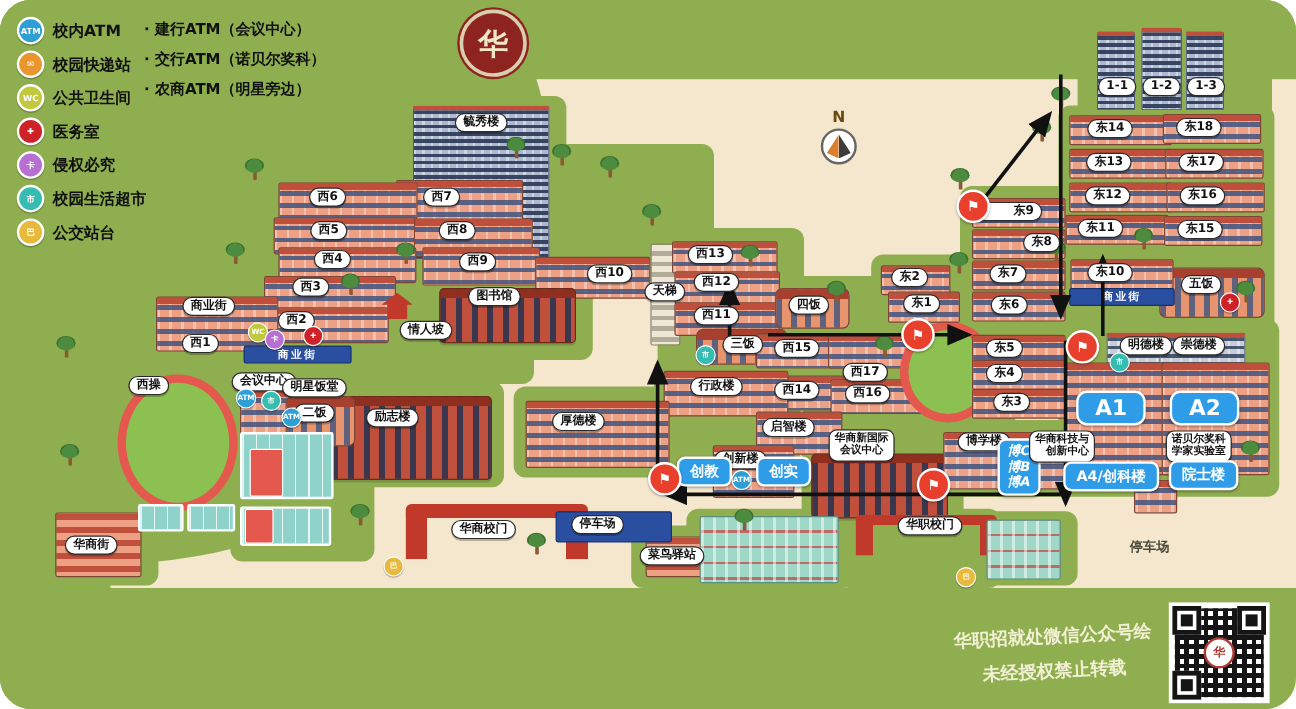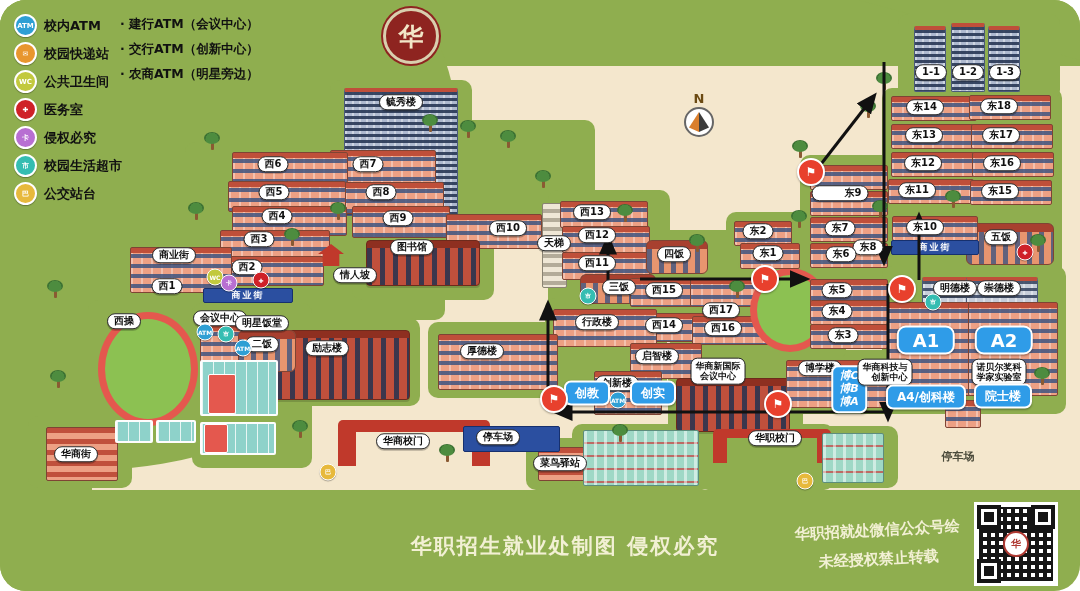--- a/index.html
+++ b/index.html
@@ -292,23 +292,23 @@
         </div>
         <div class="pill-blue" style="left: 926px; top: 397px;">A4/创科楼</div>
         <div class="pill-blue" style="left: 1003px; top: 396px;">院士楼</div>
         <div class="blk dorm" style="left: 945px; top: 400px; width: 36px; height: 28px;"></div>
         <div class="blk track" style="left: 750px; top: 268px; width: 80px; height: 84px;"></div>
         <div class="blk dorm" style="left: 734px; top: 221px; width: 58px; height: 25px;"></div>
         <div class="pill" style="left: 758px; top: 231px;">东2</div>
         <div class="blk dorm" style="left: 740px; top: 243px; width: 60px; height: 26px;"></div>
         <div class="pill" style="left: 768px; top: 253px;">东1</div>
         <div class="blk dorm" style="left: 810px; top: 165px; width: 78px; height: 25px;"></div>
-        <div class="pill" style="left: 840px; top: 193px; padding-left: 32px;">东9</div>
+        <div class="pill" style="left: 840px; top: 176px; padding-left: 32px;">东9</div>
         <div class="blk dorm" style="left: 810px; top: 191px; width: 78px; height: 25px;"></div>
-        <div class="pill" style="left: 868px; top: 202px; margin-top: 45px;">东8</div>
+        <div class="pill" style="left: 868px; top: 202px;">东8</div>
         <div class="blk dorm" style="left: 810px; top: 217px; width: 78px; height: 25px;"></div>
         <div class="pill" style="left: 840px; top: 228px;">东7</div>
         <div class="blk dorm" style="left: 810px; top: 243px; width: 78px; height: 25px;"></div>
         <div class="pill" style="left: 841px; top: 254px;">东6</div>
         <div class="blk dorm" style="left: 810px; top: 279px; width: 78px; height: 25px;"></div>
         <div class="pill" style="left: 837px; top: 290px;">东5</div>
         <div class="blk dorm" style="left: 810px; top: 300px; width: 78px; height: 25px;"></div>
         <div class="pill" style="left: 837px; top: 311px;">东4</div>
         <div class="blk dorm" style="left: 810px; top: 324px; width: 78px; height: 25px;"></div>
         <div class="pill" style="left: 843px; top: 335px;">东3</div>
@@ -398,37 +398,36 @@
           <div class="leg-icon" style="background: rgb(53, 189, 178);">市</div>
           <div class="leg-label">校园生活超市</div>
         </div>
         <div class="leg-item">
           <div class="leg-icon" style="background: rgb(231, 185, 60);">巴</div>
           <div class="leg-label">公交站台</div>
         </div>
       </div>
     <div id="atm-notes">
         <div class="atm-note">建行ATM（会议中心）</div>
-        <div class="atm-note">交行ATM（创新中心）</div>
+        <div class="atm-note">交行ATM（诺贝尔奖科）</div>
         <div class="atm-note">农商ATM（明星旁边）</div>
       </div>
 
     <div id="title">
       <div id="logo">华</div>
     </div>
 
     <div id="compass">
       <div class="compass-n">N</div>
       <div class="compass-dial">
         <span class="needle-l"></span>
           <span class="needle-r"></span>
       </div>
     </div>
 
-    <div id="footer-center">华职招生就业处制图 侵权必究</div>
     <div id="footer-right">
       <div class="l1">华职招就处微信公众号绘</div>
       <div class="l2">未经授权禁止转载</div>
     </div>
 
     <div id="qr">
       <div class="qr-grid"></div>
       <div class="qr-eye tl"></div>
         <div class="qr-eye tr"></div>
         <div class="qr-eye bl"></div>

